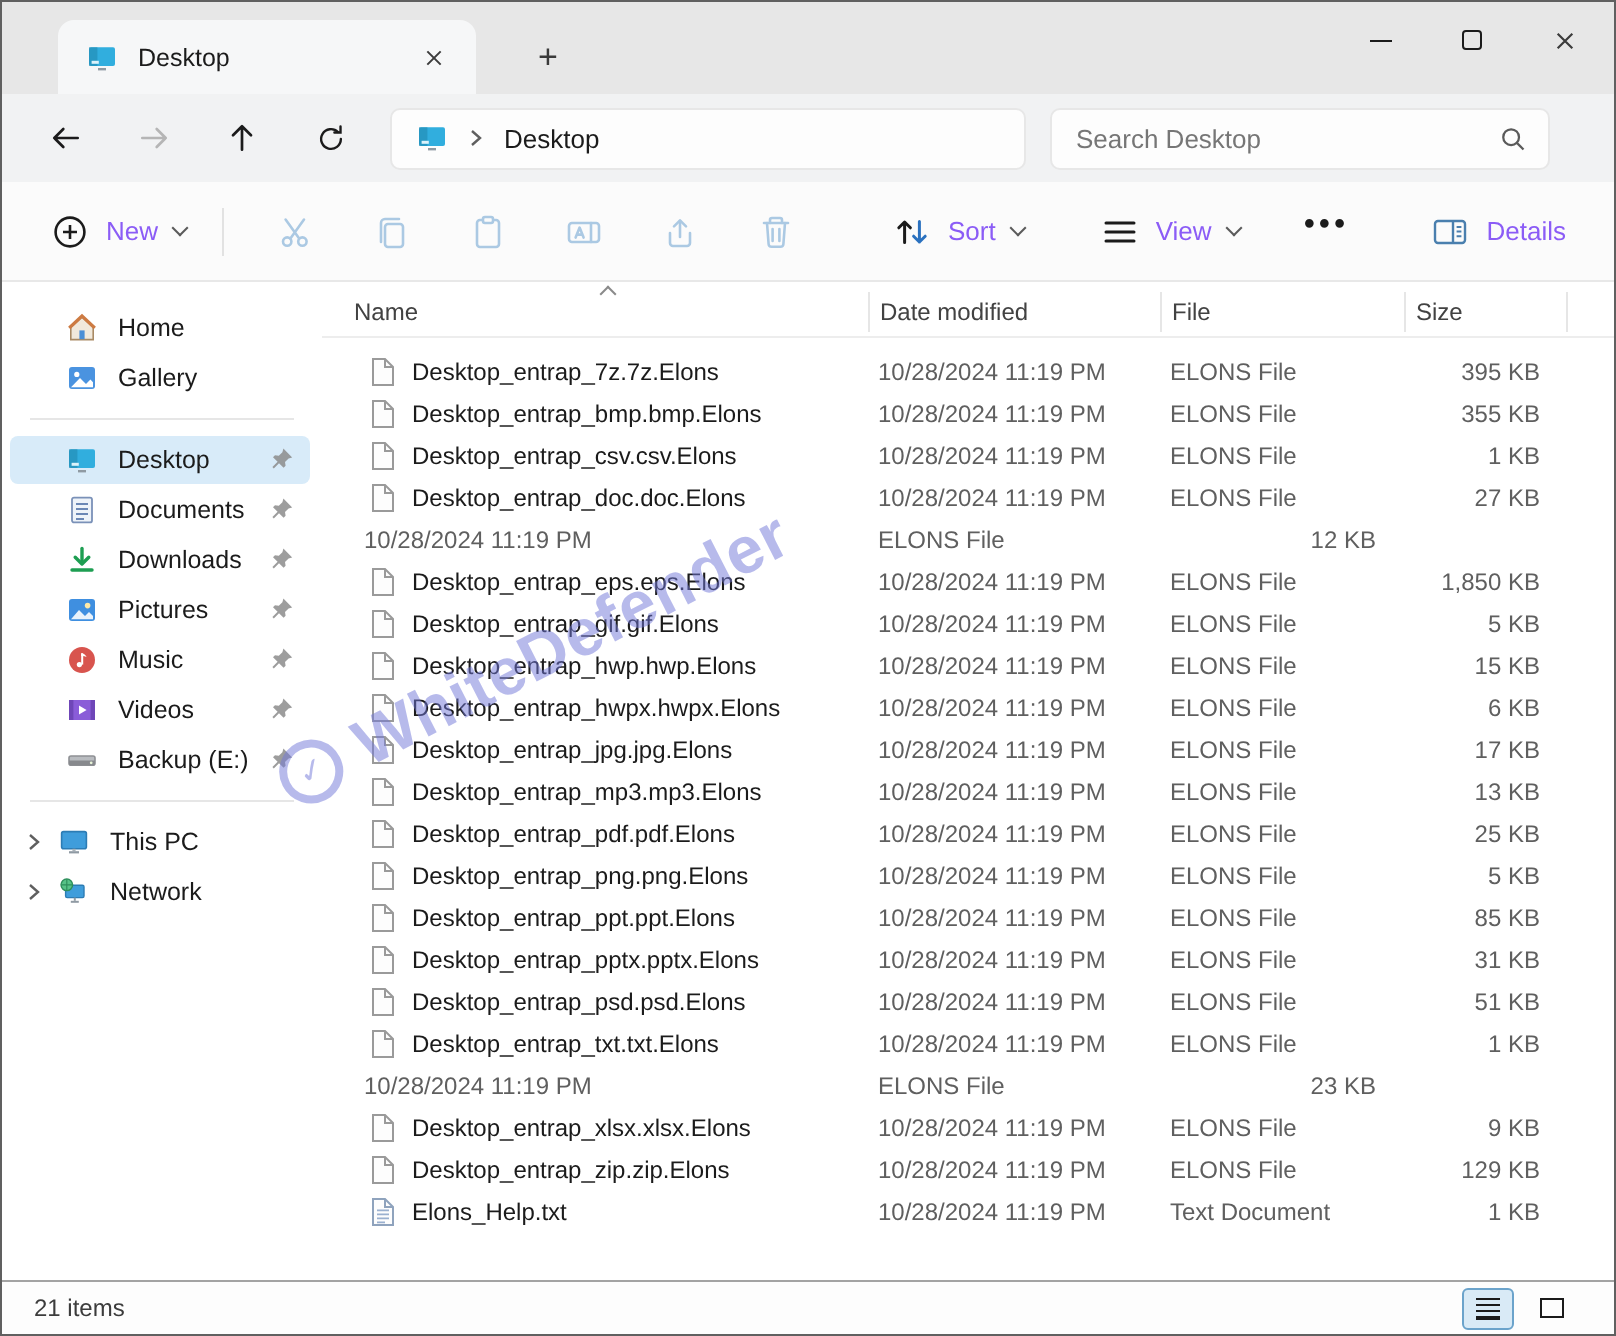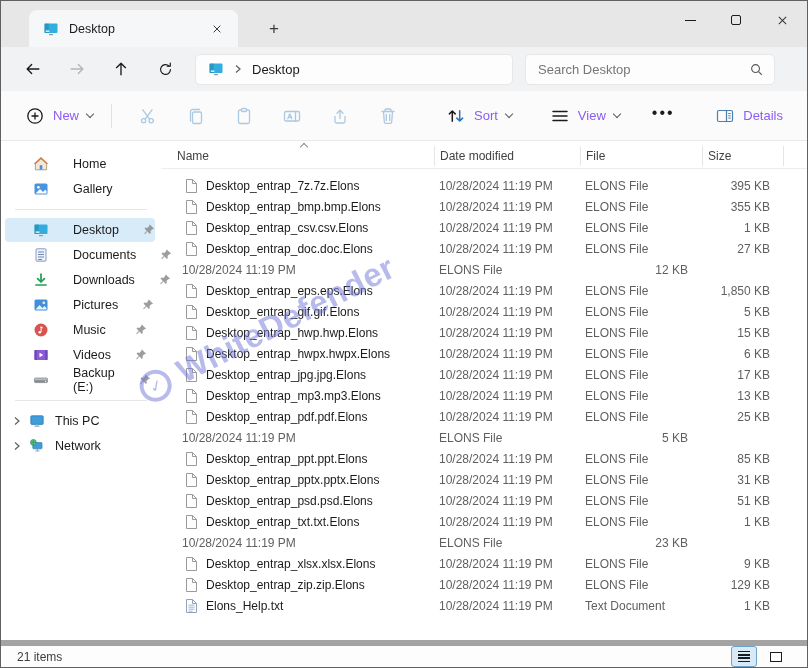--- a/index.html
+++ b/index.html
@@ -44,21 +44,21 @@
   .sort-group{margin-left:28px;}
   .view-group{margin-left:26px;}
   .more-btn{margin-left:20px;font-size:16px;letter-spacing:2px;color:#1b1b1b;padding:0 6px 6px 6px;}
   .details-btn{margin-left:auto;}
 
   
   .main{flex:1;display:flex;background:#fff;position:relative;overflow:hidden;}
 
   
   .sidebar{width:160px;flex:none;padding-top:10px;font-size:12.5px;color:#1b1b1b;}
-  .side-item{height:24px;display:flex;align-items:center;gap:24px;margin:1px 6px 1px 4px;
+  .side-item{height:24px;display:flex;align-items:center;gap:10px;margin:1px 6px 1px 4px;
     padding:0 8px 0 28px;border-radius:4px;position:relative;}
   .side-item.tree{padding-left:6px;gap:4px;}
   .side-item.tree .icon16{margin-left:2px;margin-right:6px;}
   .side-item.selected{background:#d8ebf9;}
   .side-divider{height:1px;background:#e6e6e6;margin:8px 14px;}
   .icon16{width:16px;height:16px;flex:none;display:inline-block;}
   .pin{width:12px;height:12px;margin-left:auto;flex:none;display:inline-block;opacity:.85;}
   .tree-chev{width:12px;height:12px;display:inline-block;flex:none;}
 
   
@@ -80,21 +80,21 @@
 
   
   .watermark{position:absolute;left:116px;top:112px;width:300px;height:152px;pointer-events:none;
     display:flex;align-items:center;justify-content:center;gap:10px;transform:rotate(-27deg);
     color:#7278d9;opacity:.5;z-index:5;}
   .wm-ring{width:32px;height:32px;border:4px solid #7278d9;border-radius:50%;display:flex;
     align-items:center;justify-content:center;font-size:16px;font-weight:bold;flex:none;}
   .wm-text{font-size:33px;font-weight:bold;letter-spacing:.5px;white-space:nowrap;}
 
   
-  .statusbar{height:27px;border-top:6px solid #a3a3a3;background:#fdfdfd;display:flex;align-items:center;
+  .statusbar{height:27px;border-top:1px solid #a3a3a3;background:#fdfdfd;display:flex;align-items:center;
     padding:0 18px 0 16px;font-size:12px;color:#3c3c3c;flex:none;}
   .view-toggles{margin-left:auto;display:flex;gap:6px;align-items:center;}
   .vt-btn{width:26px;height:21px;display:flex;align-items:center;justify-content:center;border-radius:3px;
     border:1px solid transparent;}
   .vt-btn.selected{background:#d9eaf6;border-color:#6ba3cb;}
   .lines-glyph{width:12px;height:11px;display:flex;flex-direction:column;justify-content:space-between;}
   .lines-glyph i{display:block;height:1.4px;background:#1b1b1b;}
   .sq-glyph{width:12px;height:10px;border:1.6px solid #1b1b1b;}
   svg{display:block;width:100%;height:100%;}
 </style>
@@ -633,20 +633,29 @@
                   <path d="M7.5 1.5v4h4" fill="none" stroke="#9a9a9a" stroke-width="1"></path>
                 </svg>
               </span>
               <span>Desktop_entrap_pdf.pdf.Elons</span>
             </div>
             <div class="c-date">10/28/2024 11:19 PM</div>
             <div class="c-type">ELONS File</div>
             <div class="c-size">25 KB</div>
           </div>
           <div class="frow">
+            <div class="c-name">
+              <span class="ficon">
+                <svg viewBox="0 0 13 16">
+                  <path d="M1.5 1.5h6l4 4v9h-10z" fill="#fdfdfd" stroke="#9a9a9a" stroke-width="1"></path>
+                  <path d="M7.5 1.5v4h4" fill="none" stroke="#9a9a9a" stroke-width="1"></path>
+                </svg>
+              </span>
+              <span>Desktop_entrap_png.png.Elons</span>
+            </div>
             <div class="c-date">10/28/2024 11:19 PM</div>
             <div class="c-type">ELONS File</div>
             <div class="c-size">5 KB</div>
           </div>
           <div class="frow">
             <div class="c-name">
               <span class="ficon">
                 <svg viewBox="0 0 13 16">
                   <path d="M1.5 1.5h6l4 4v9h-10z" fill="#fdfdfd" stroke="#9a9a9a" stroke-width="1"></path>
                   <path d="M7.5 1.5v4h4" fill="none" stroke="#9a9a9a" stroke-width="1"></path>

